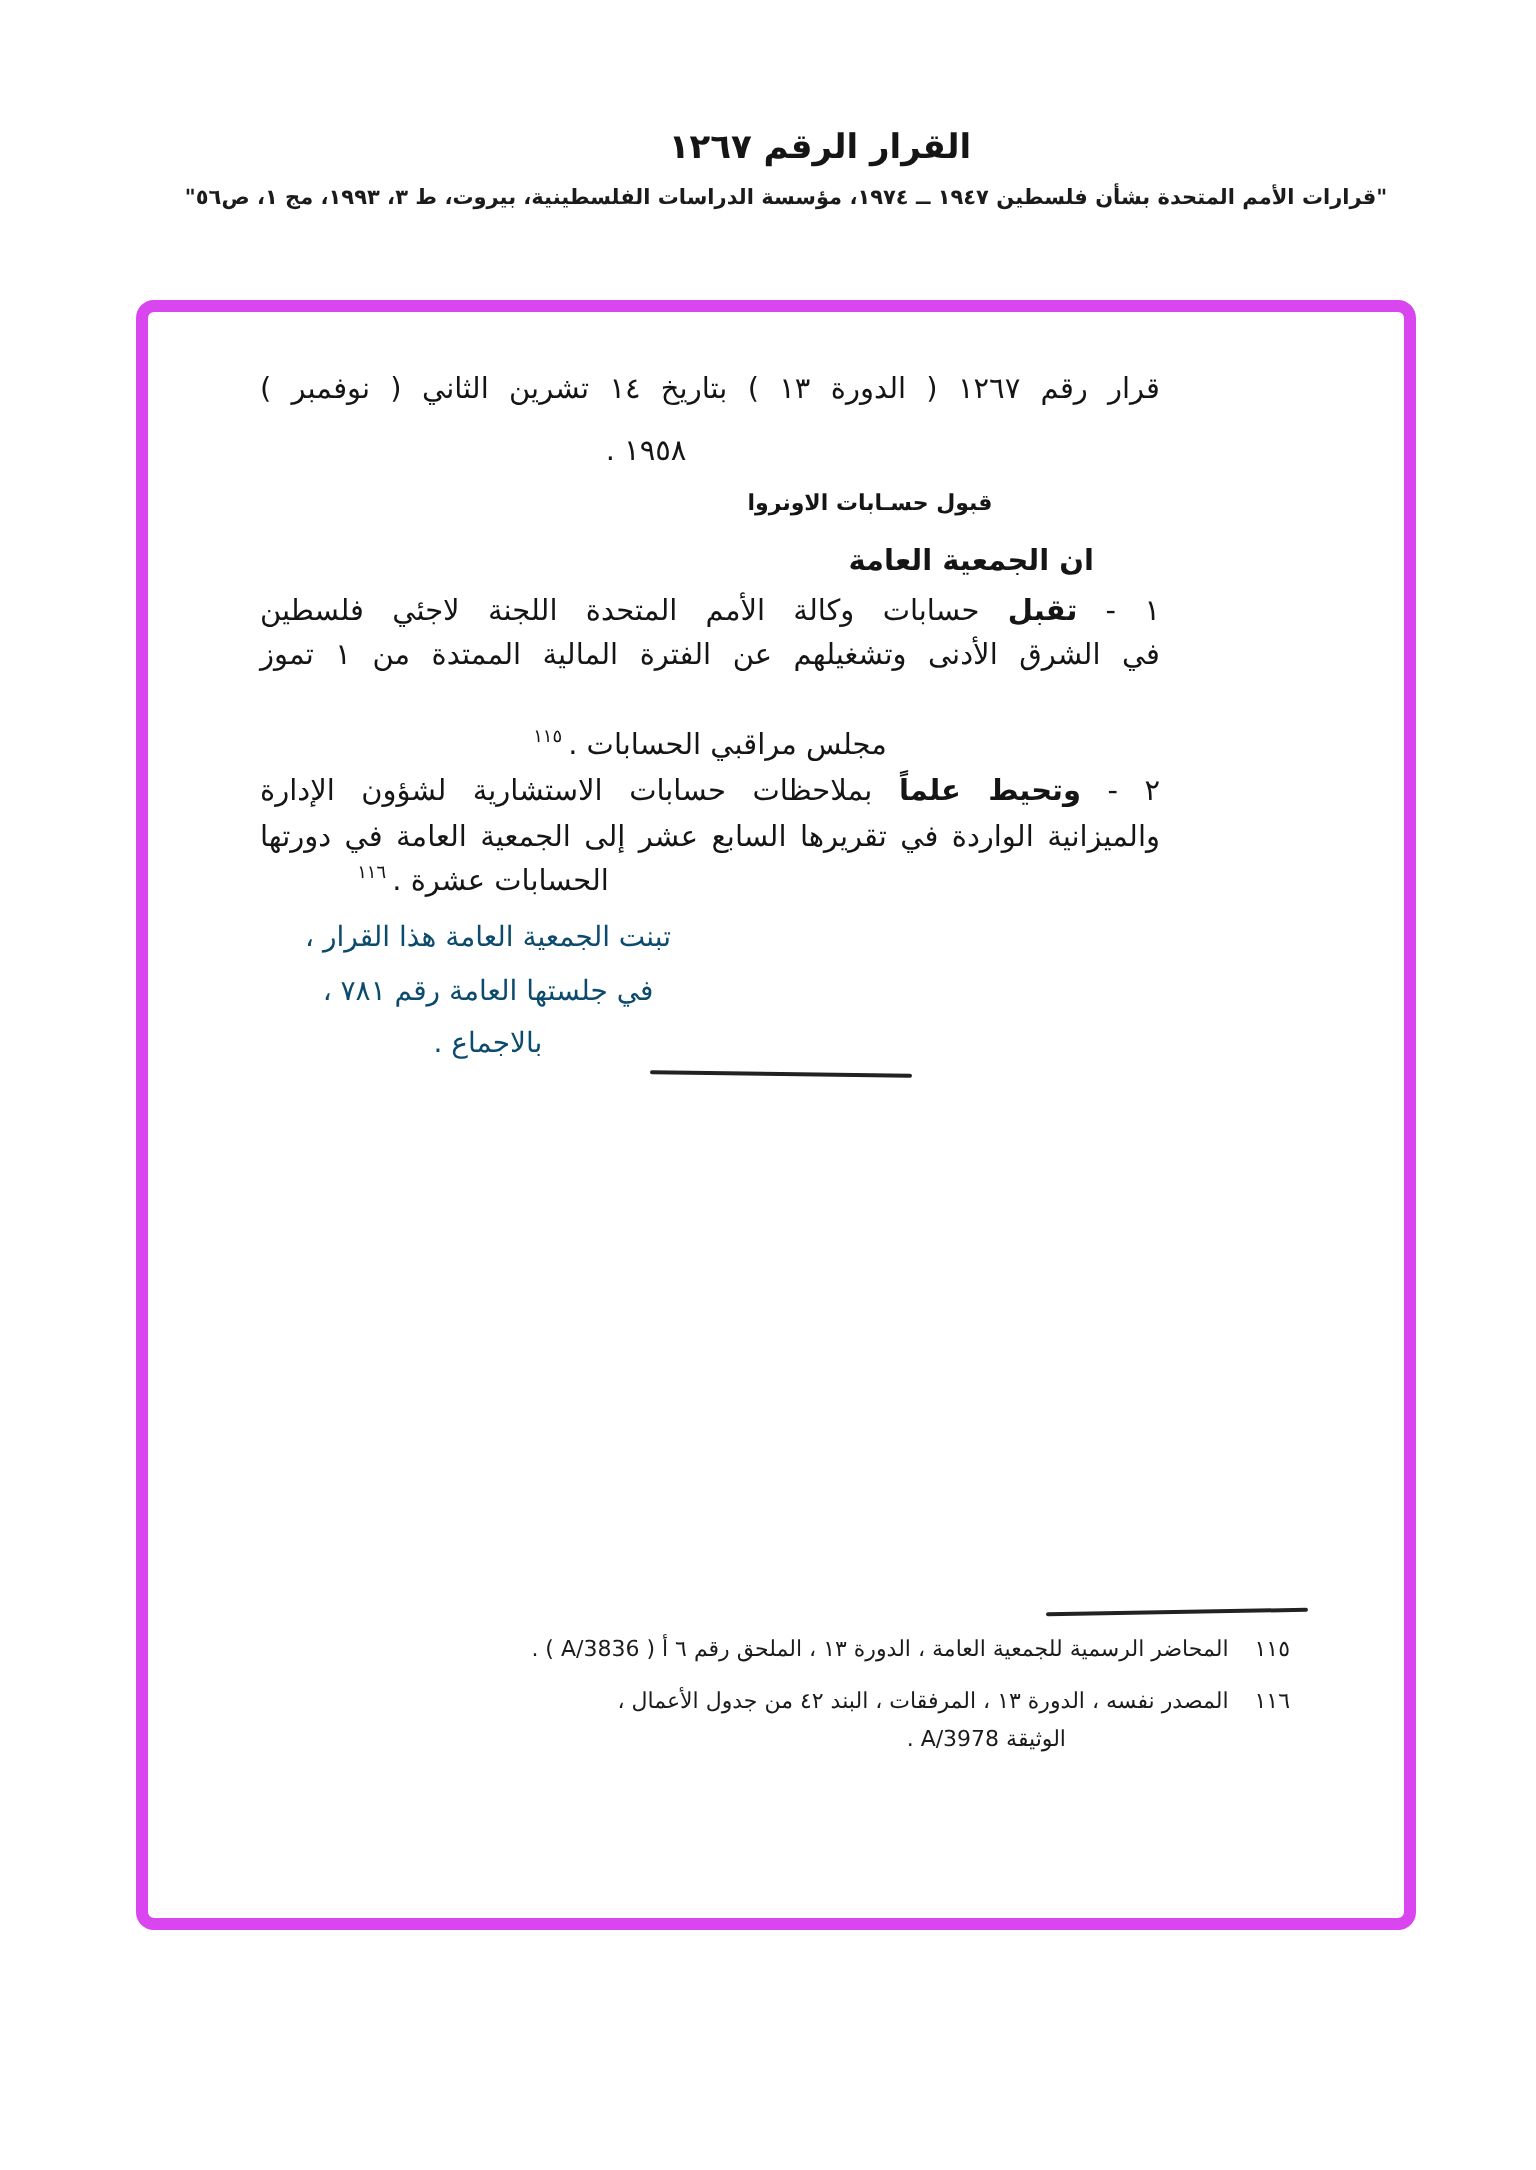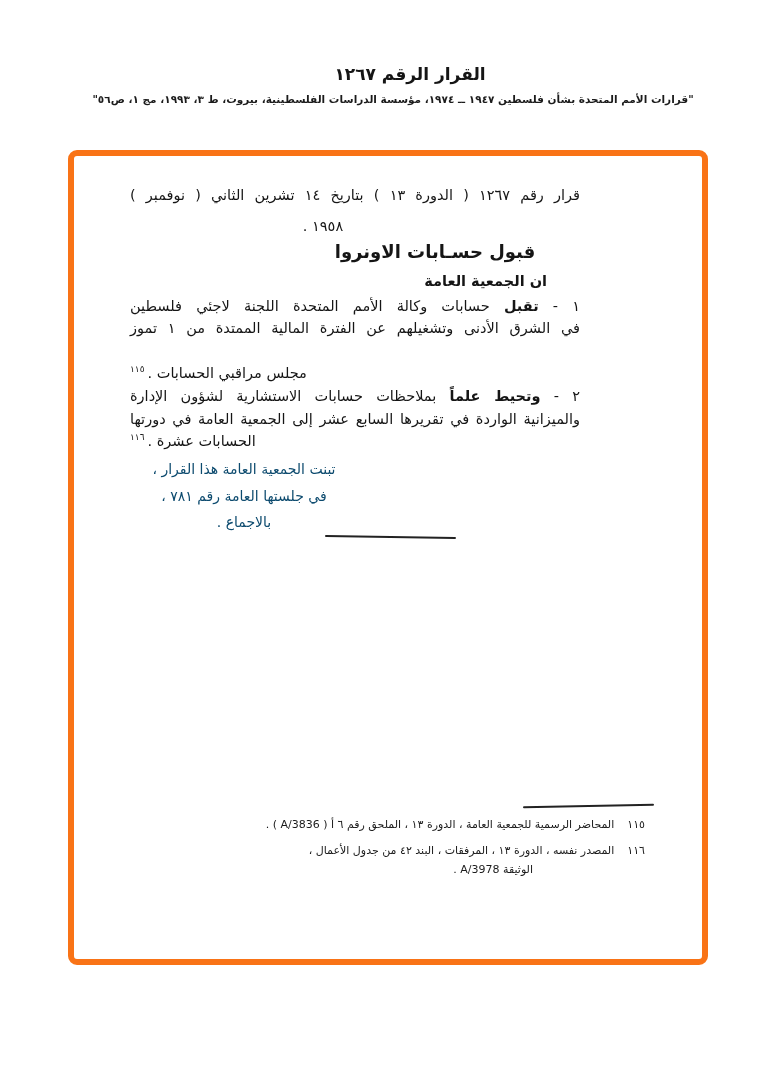--- a/index.html
+++ b/index.html
@@ -15,32 +15,32 @@
     font-size:17px; font-weight:bold; line-height:20px;
   }
   .doc-source {
     position:absolute; top:92px; left:0; width:768px; box-sizing:border-box;
     padding-left:18px; text-align:center;
     font-size:10.5px; font-weight:bold; line-height:15px; color:#1b1b1b;
   }
   
   .frame {
     position:absolute; left:68px; top:150px; width:640px; height:815px;
-    box-sizing:border-box; border:6px solid #f97316; border-radius:9px;
+    box-sizing:border-box; border:6px solid #d946ef; border-radius:9px;
     background:#ffffff;
   }
   .frame > div { position:absolute; }
   .col { left:56px; width:450px; }
   .line { font-size:14.5px; line-height:22px; }
   .j { text-align:justify; text-align-last:justify; }
-  .r { text-align:left; }
+  .r { text-align:center; }
   .heading-l2 { text-align:center; padding-left:0; padding-right:64px; box-sizing:border-box; }
   .subject {
     text-align:center; padding-left:160px; box-sizing:border-box;
-    font-weight:bold; font-size:18px;
+    font-weight:bold; font-size:11px;
   }
   .opening { font-weight:bold; font-size:14.5px; text-align:right; }
   sup.fnmark { font-size:9px; line-height:0; vertical-align:6px; margin-right:3px; }
   .closing {
     text-align:center; font-size:14px; line-height:26.5px; color:#0c4a6e;
   }
   .rule {
     height:2px; background:#222; border-radius:2px;
   }
   .rule-mid { transform:rotate(0.8deg); }

